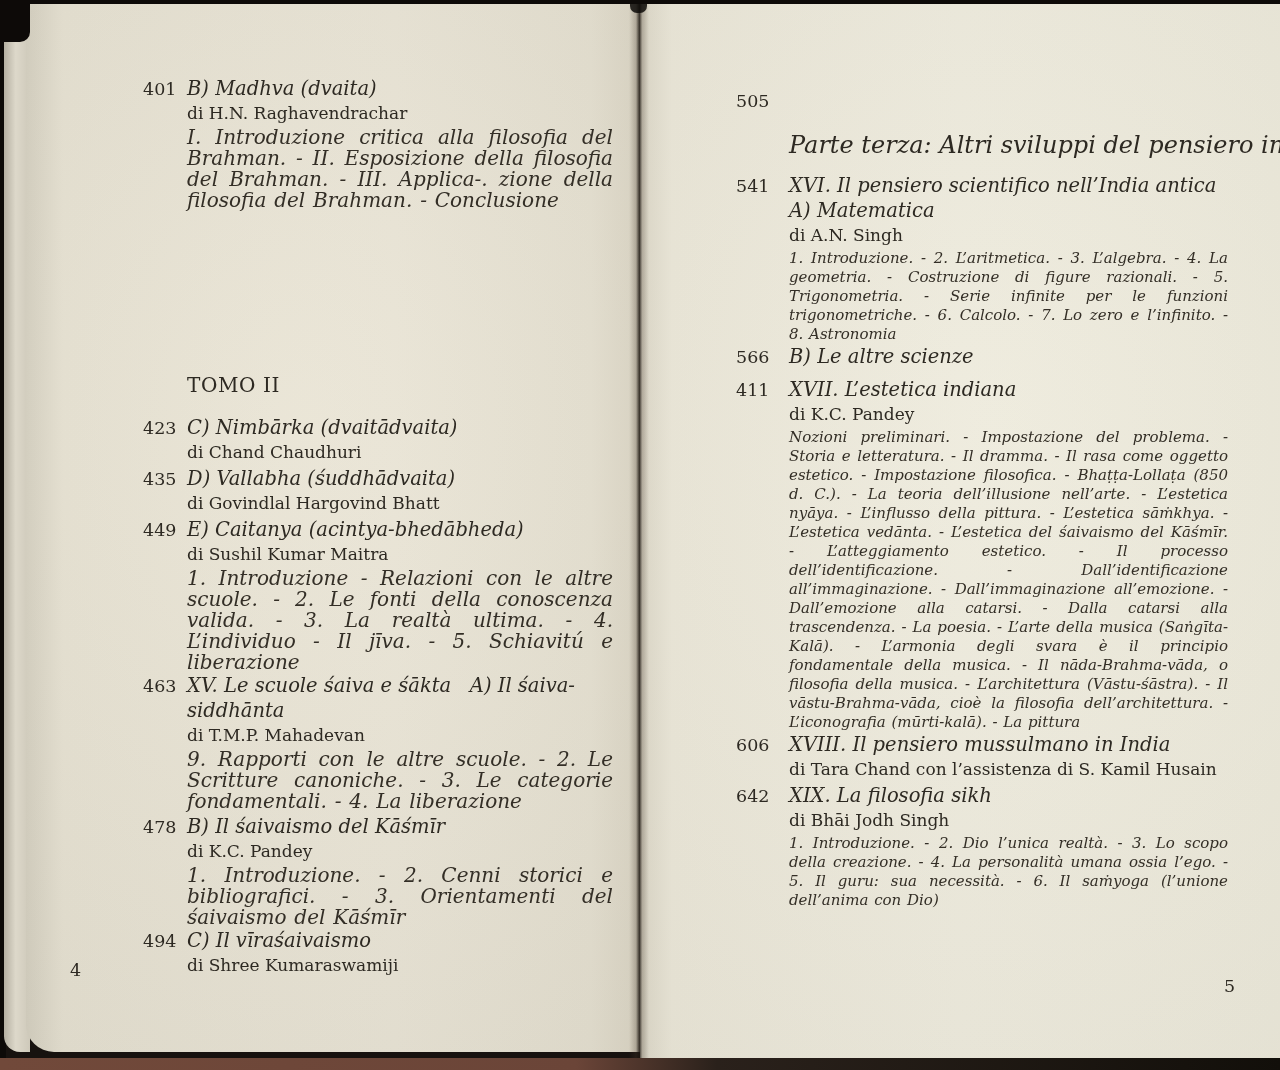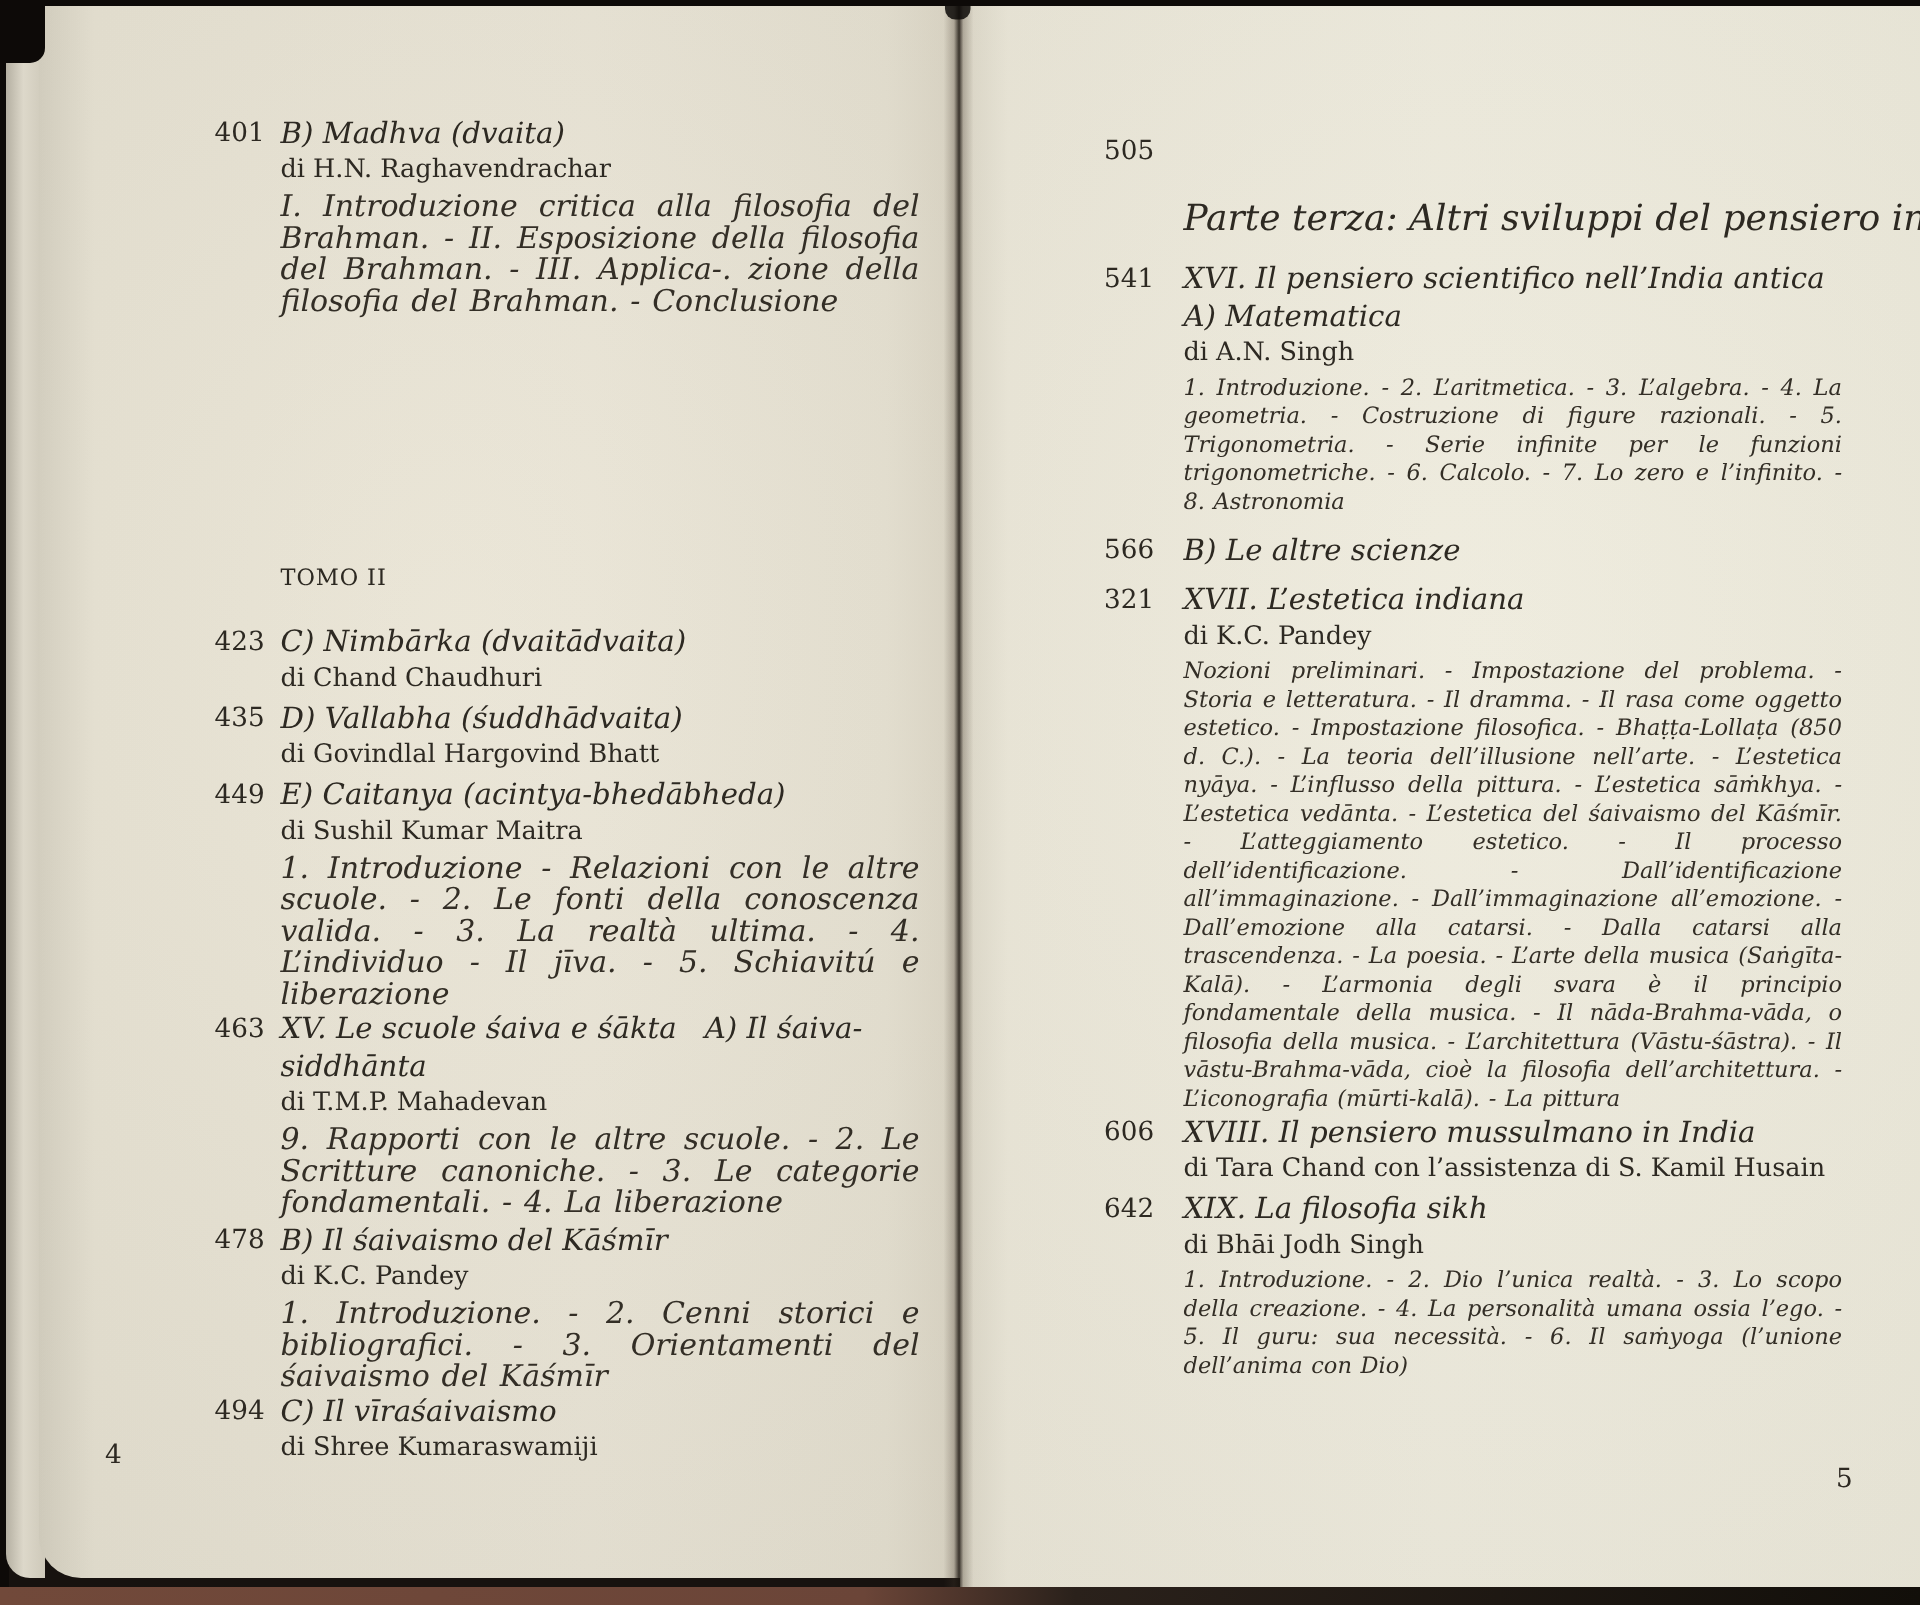--- a/index.html
+++ b/index.html
@@ -55,21 +55,21 @@
   .title{font-style:italic;font-size:19.5px;line-height:25px;white-space:pre-wrap;}
   .author{font-size:17px;line-height:24px;}
   .desc{
     font-style:italic;font-size:20px;line-height:21px;margin-top:2px;
     text-align:justify;word-spacing:1.5px;color:#332e26;
   }
   .content-right .desc{font-size:15px;line-height:19px;word-spacing:1px;}
   .author:empty,.desc:empty{display:none;}
 
   .heading-row{display:flex;}
-  .tomo{font-size:15px;line-height:25px;letter-spacing:.6px;}
+  .tomo{font-size:20px;line-height:25px;letter-spacing:.6px;}
   .parte{font-style:italic;font-size:24px;line-height:26px;white-space:nowrap;}
 
   .pagenum{position:absolute;font-size:17.5px;}
   .pagenum-left{left:70px;top:960px;}
   .pagenum-right{left:1224px;top:976px;}
 </style>
 </head>
 <body>
 
 <div class="photo">
@@ -164,40 +164,40 @@
       <div class="num">505</div>
     </div>
 
     <div class="heading-row" style="margin-bottom:15px">
       <div class="num"></div>
       <div class="body">
         <div class="parte">Parte terza: Altri sviluppi del pensiero indiano</div>
       </div>
     </div>
 
-    <div class="row" style="margin-bottom:10px">
+    <div class="row" style="margin-bottom:0">
       <div class="num">541</div>
       <div class="body">
         <div class="title">XVI. Il pensiero scientifico nell’India antica
 A) Matematica</div>
         <div class="author">di A.N. Singh</div>
         <div class="desc">1. Introduzione. - 2. L’aritmetica. - 3. L’algebra. - 4. La geometria. - Costruzione di figure razionali. - 5. Trigonometria. - Serie infinite per le funzioni trigonometriche. - 6. Calcolo. - 7. Lo zero e l’infinito. - 8. Astronomia</div>
       </div>
     </div>
 
     <div class="row" style="margin-bottom:7px">
       <div class="num">566</div>
       <div class="body">
         <div class="title">B) Le altre scienze</div>
 
       </div>
     </div>
 
     <div class="row" style="margin-bottom:0">
-      <div class="num">321</div>
+      <div class="num">411</div>
       <div class="body">
         <div class="title">XVII. L’estetica indiana</div>
         <div class="author">di K.C. Pandey</div>
         <div class="desc">Nozioni preliminari. - Impostazione del problema. - Storia e letteratura. - Il dramma. - Il rasa come oggetto estetico. - Impostazione filosofica. - Bhaṭṭa-Lollaṭa (850 d. C.). - La teoria dell’illusione nell’arte. - L’estetica nyāya. - L’influsso della pittura. - L’estetica sāṁkhya. - L’estetica vedānta. - L’estetica del śaivaismo del Kāśmīr. - L’atteggiamento estetico. - Il processo dell’identificazione. - Dall’identificazione all’immaginazione. - Dall’immaginazione all’emozione. - Dall’emozione alla catarsi. - Dalla catarsi alla trascendenza. - La poesia. - L’arte della musica (Saṅgīta-Kalā). - L’armonia degli svara è il principio fondamentale della musica. - Il nāda-Brahma-vāda, o filosofia della musica. - L’architettura (Vāstu-śāstra). - Il vāstu-Brahma-vāda, cioè la filosofia dell’architettura. - L’iconografia (mūrti-kalā). - La pittura</div>
       </div>
     </div>
 
     <div class="row" style="margin-bottom:2px">
       <div class="num">606</div>
       <div class="body">

